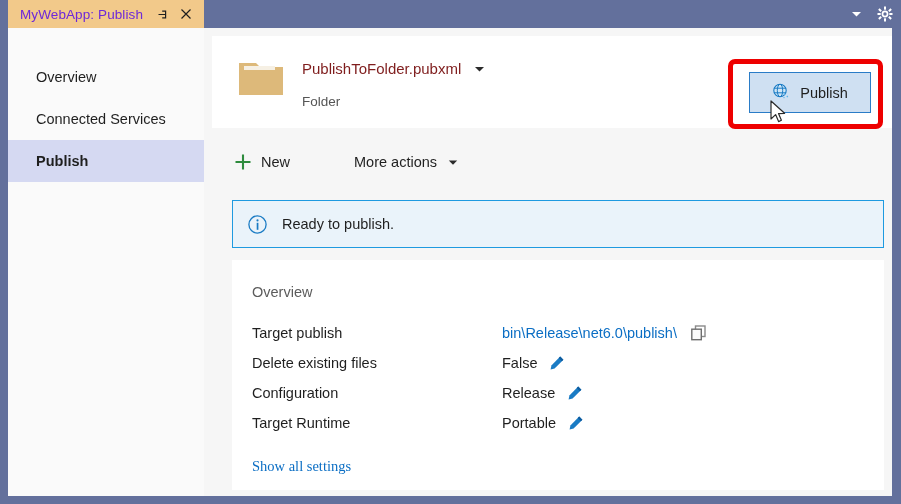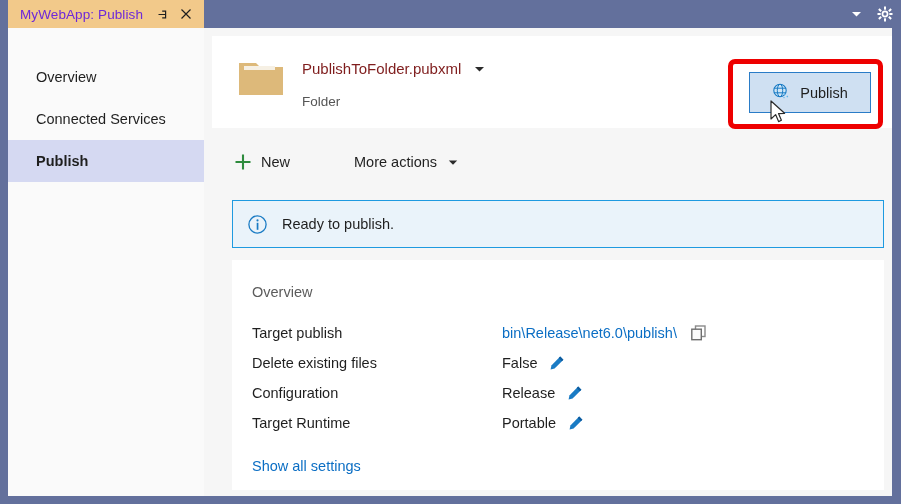--- a/index.html
+++ b/index.html
@@ -264,20 +264,21 @@
   }
   .copy-icon { margin-left: 14px; width: 15px; height: 16px; cursor: pointer; }
   .pencil-icon { margin-left: 12px; width: 16px; height: 16px; cursor: pointer; }
 
   .show-all {
     position: absolute;
     left: 20px; top: 198px;
     font-size: 14.5px;
     color: #0b6ec4;
     cursor: pointer;
+    font-family: Liberation Serif, serif;
   }
 </style>
 </head>
 <body>
 
 <div id="app">
 
   <div class="titlebar">
     <div class="tab">
       <span class="tab-title">MyWebApp: Publish</span>

